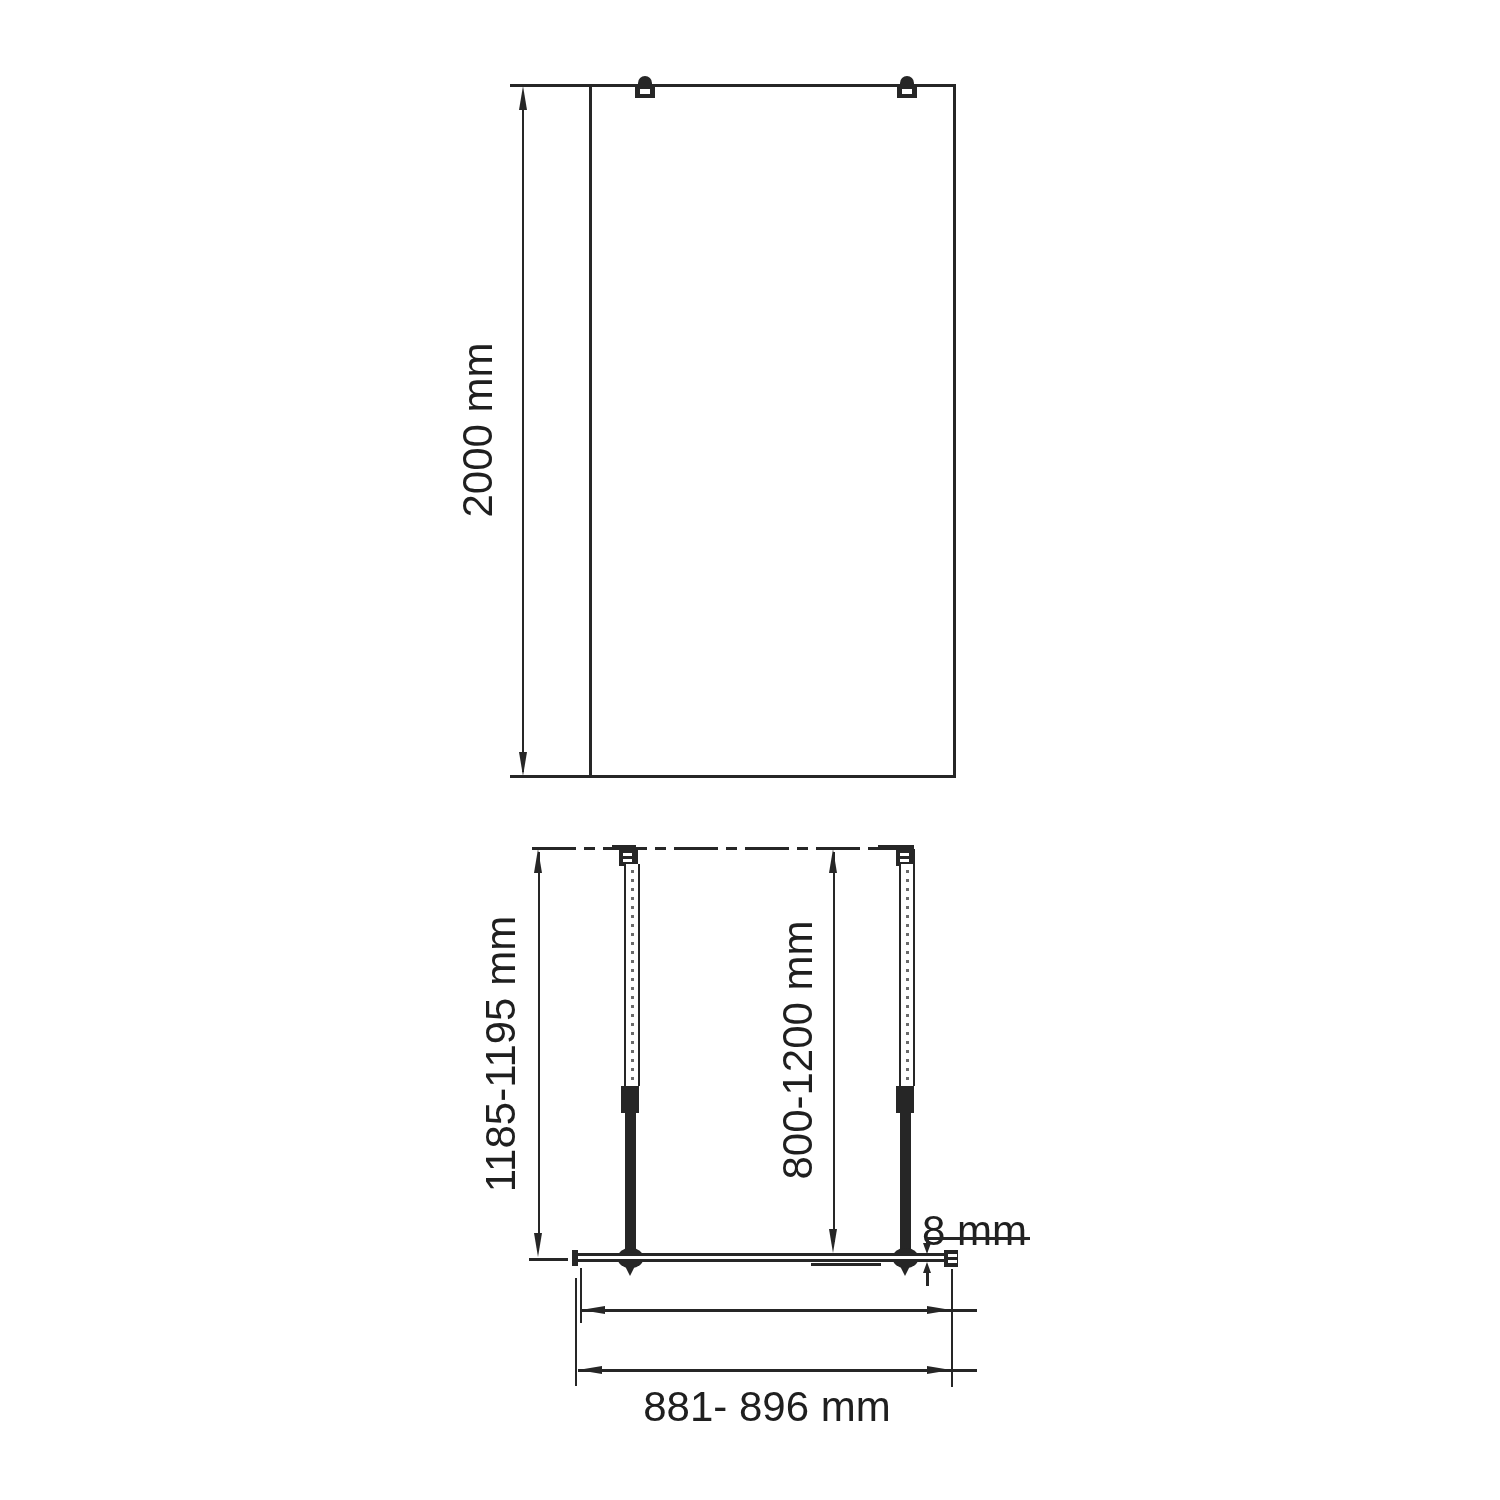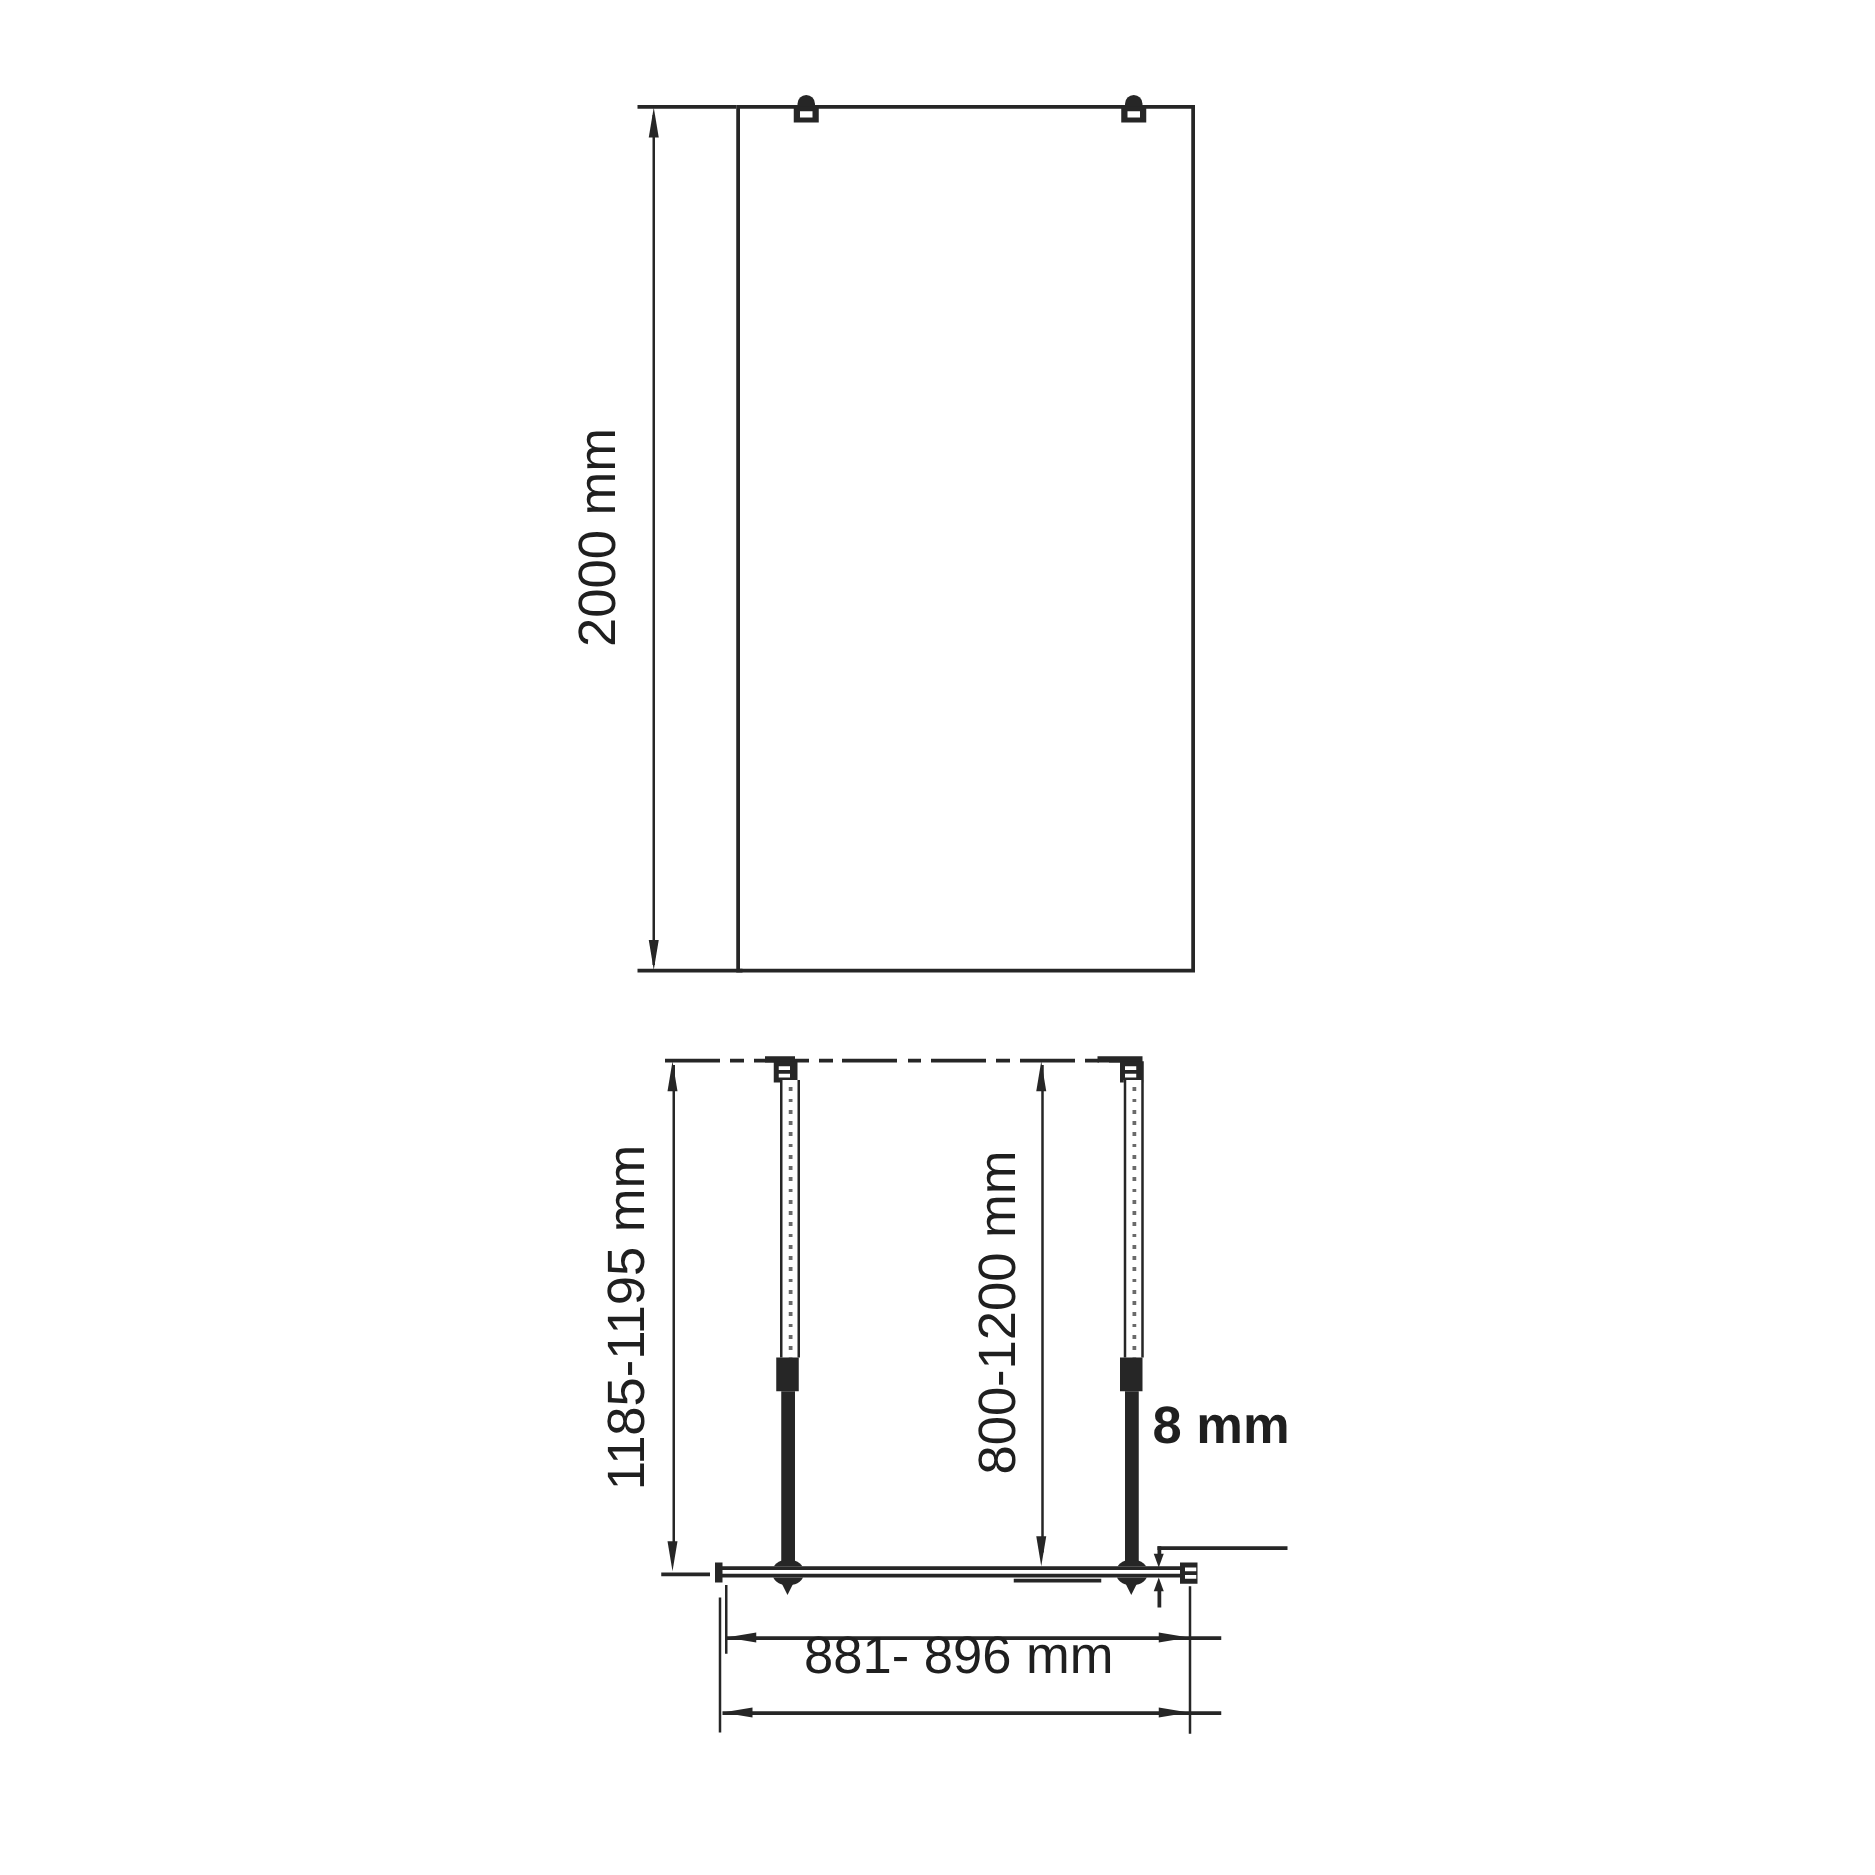--- a/index.html
+++ b/index.html
@@ -61,39 +61,39 @@
   #d1-arr-dn{left:534px;top:1233px;border-left:4.5px solid transparent;border-right:4.5px solid transparent;border-top:24px solid #262626;}
   #d1-tick{left:529px;top:1258px;width:39px;height:3px;}
   #d1-label{left:356px;top:1030px;width:290px;height:48px;}
   
   #d2-line{left:833px;top:852px;width:2px;height:390px;}
   #d2-arr-up{left:829px;top:849px;border-left:4.5px solid transparent;border-right:4.5px solid transparent;border-bottom:24px solid #262626;}
   #d2-arr-dn{left:829px;top:1229px;border-left:4.5px solid transparent;border-right:4.5px solid transparent;border-top:24px solid #262626;}
   #d2-tick{left:811px;top:1263px;width:70px;height:3px;}
   #d2-label{left:663px;top:1026px;width:270px;height:48px;}
   
-  #t8-label{left:922px;top:1120px;width:130px;height:40px;justify-content:flex-start;font-weight:bold;}
+  #t8-label{left:922px;top:1211px;width:130px;height:40px;justify-content:flex-start;}
   #t8-leader-h{left:926px;top:1237px;width:104px;height:3px;}
   #t8-leader-v1{left:926px;top:1237px;width:2.5px;height:10px;}
   #t8-arr-dn{left:923px;top:1243px;border-left:4.5px solid transparent;border-right:4.5px solid transparent;border-top:11px solid #262626;}
   #t8-arr-up{left:923px;top:1262px;border-left:4.5px solid transparent;border-right:4.5px solid transparent;border-bottom:11px solid #262626;}
   #t8-leader-v2{left:926px;top:1271px;width:2.5px;height:15px;}
   
   #d3-line{left:581px;top:1309px;width:396px;height:3px;}
   #d3-arr-l{left:581px;top:1306px;border-top:4.5px solid transparent;border-bottom:4.5px solid transparent;border-right:24px solid #262626;}
   #d3-arr-r{left:927px;top:1306px;border-top:4.5px solid transparent;border-bottom:4.5px solid transparent;border-left:24px solid #262626;}
   #d3-ext-l{left:580px;top:1268px;width:2px;height:55px;}
   #ext-right{left:951px;top:1269px;width:2px;height:118px;}
   #d3-label{left:655px;top:1318px;width:220px;height:46px;}
   
   #d4-line{left:578px;top:1369px;width:399px;height:3px;}
   #d4-arr-l{left:578px;top:1366px;border-top:4.5px solid transparent;border-bottom:4.5px solid transparent;border-right:24px solid #262626;}
   #d4-arr-r{left:927px;top:1366px;border-top:4.5px solid transparent;border-bottom:4.5px solid transparent;border-left:24px solid #262626;}
   #d4-ext-l{left:575px;top:1278px;width:2px;height:108px;}
-  #d4-label{left:617px;top:1301px;width:300px;height:46px;}
+  #d4-label{left:617px;top:1384px;width:300px;height:46px;}
 </style>
 </head>
 <body>
 
 <div id="canvas">
 
   <div class="abs ink" id="fv-top-ext"></div>
   <div class="abs" id="fv-rect"></div>
   <div class="abs ink" id="fv-bottom-ext"></div>
 

